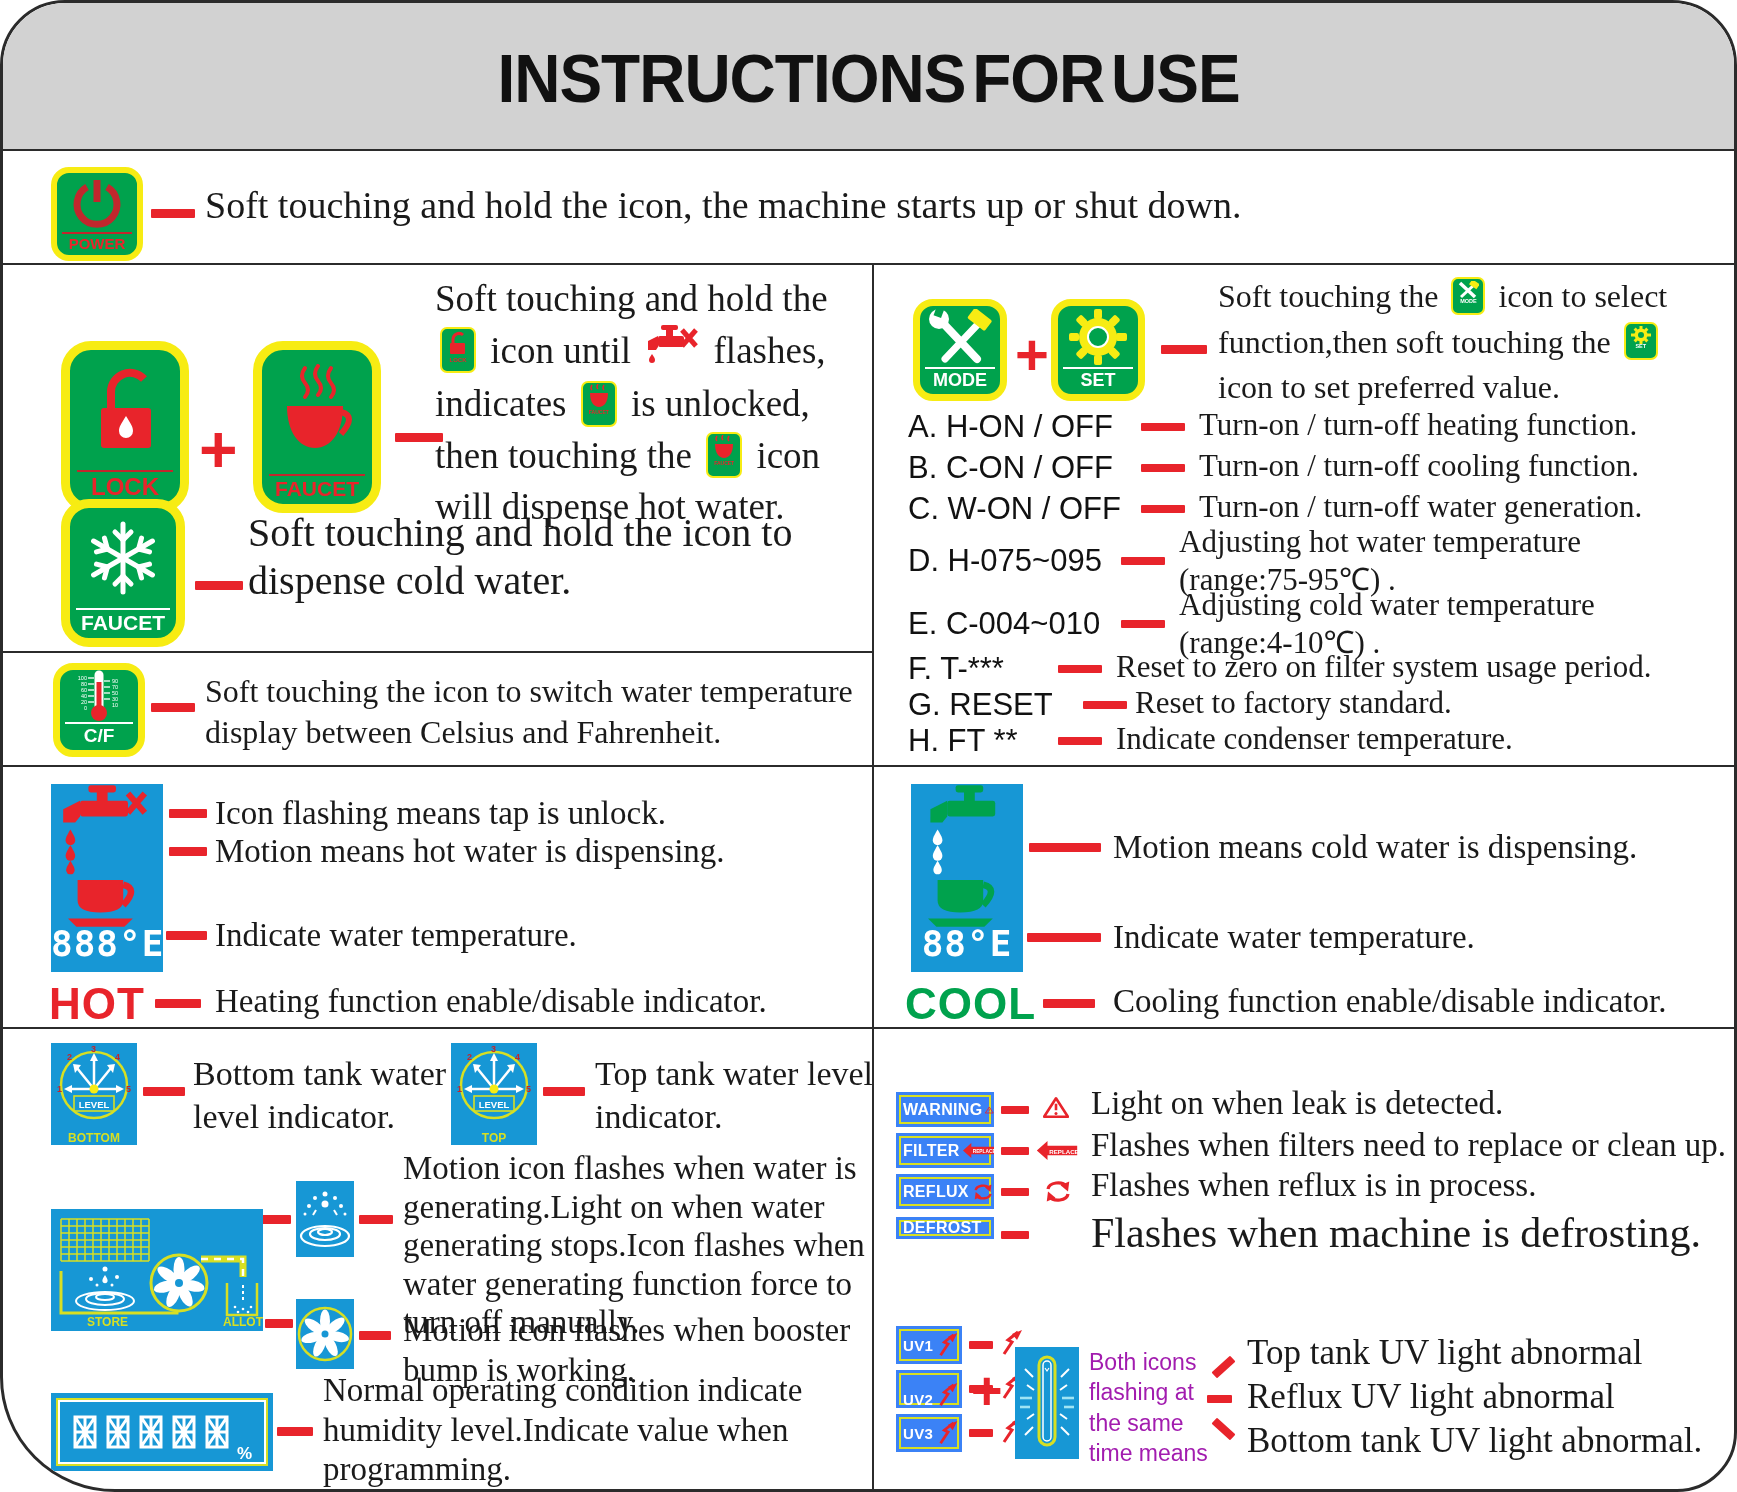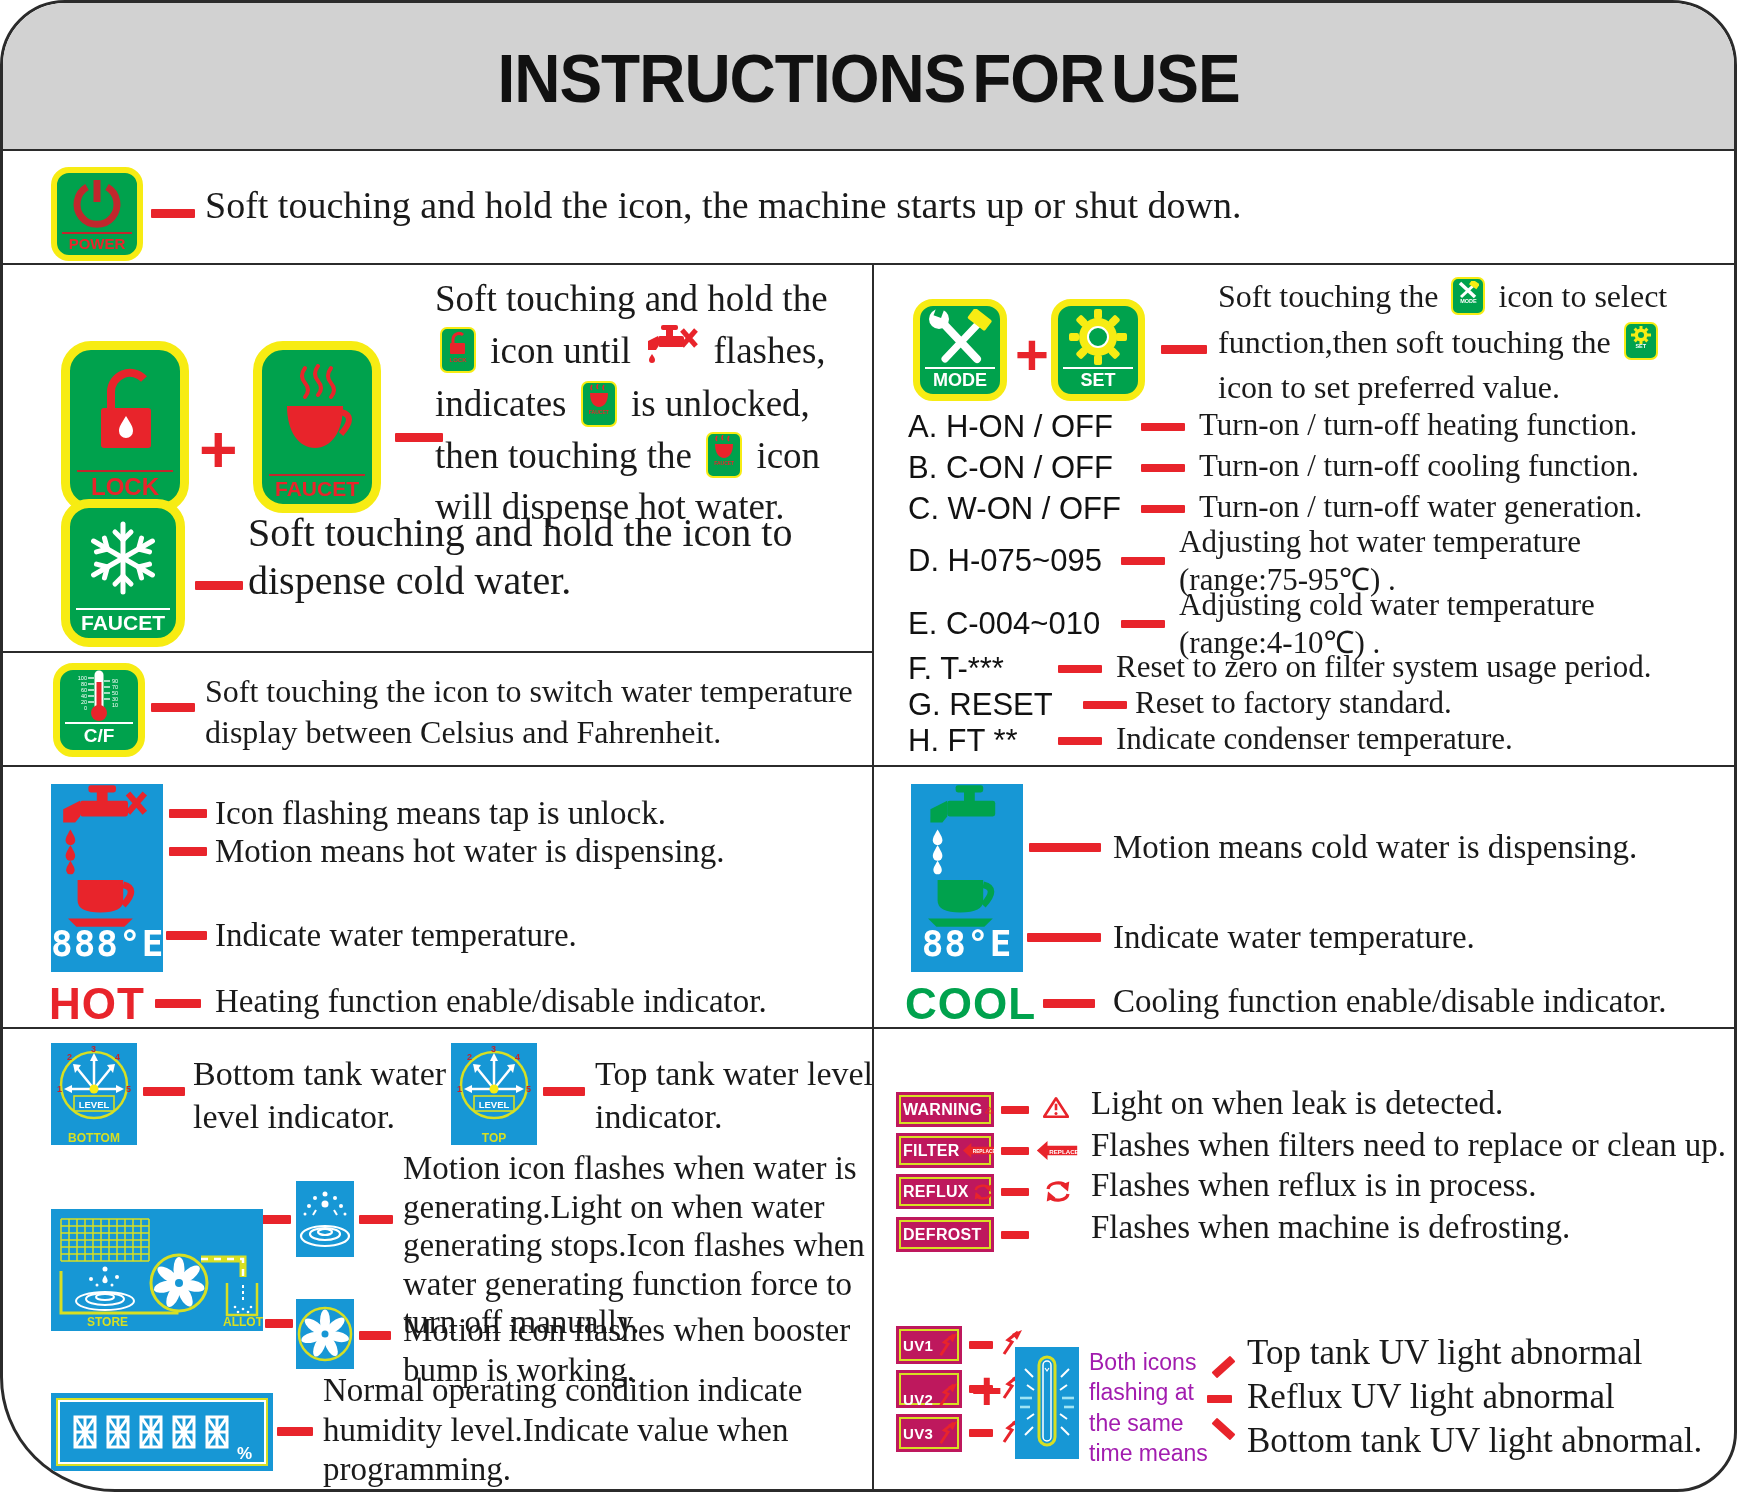--- a/index.html
+++ b/index.html
@@ -28,21 +28,21 @@
   .gicon .lbl.red{color:#E8242B;}
   
   .dash{position:absolute;height:9px;background:#E8242B;border-radius:1px;}
   .plus{position:absolute;color:#E8242B;font-family:"Liberation Sans",sans-serif;font-weight:bold;}
   
   .bluepanel{position:absolute;background:#1797D5;}
   .panel-display{position:absolute;left:0;right:0;bottom:8px;text-align:center;color:#fff;
                  font-family:"DejaVu Sans Mono",monospace;font-weight:bold;font-size:36px;letter-spacing:1px;}
   .hotlbl{position:absolute;font-family:"Liberation Sans",sans-serif;font-weight:bold;font-size:44px;letter-spacing:1px;}
   
-  .badge{position:absolute;background:#be185d;display:flex;align-items:center;gap:3px;
+  .badge{position:absolute;background:#3b82f6;display:flex;align-items:center;gap:3px;
          padding-left:7px;box-sizing:border-box;}
   .badge::before{content:"";position:absolute;inset:3px;border:2px solid #D7DF23;pointer-events:none;}
   .badge .blbl{color:#fff;font-family:"Liberation Sans",sans-serif;font-weight:bold;font-size:16px;
                letter-spacing:.3px;position:relative;z-index:1;}
   
   .mini{display:inline-flex;flex-direction:column;align-items:center;vertical-align:middle;
         background:#00A24D;border:2.5px solid #F7EC13;border-radius:7px;margin:0 5px;box-sizing:border-box;}
   .mini .mlbl{font-family:"Liberation Sans",sans-serif;font-weight:bold;line-height:1;padding-bottom:2px;}
   .flowline{display:block;}
   .flowline .t{vertical-align:middle;}
@@ -643,25 +643,25 @@
     </div>
     <div class="dash" style="left:998px;top:1185px;width:28px;height:8px;"></div>
     <svg class="abs" style="left:1040px;top:1177px;" width="30" height="23" viewBox="0 0 24 18">
       <path d="M4 7 A8 5.5 0 0 1 19 5" fill="none" stroke="#E8242B" stroke-width="2.6"></path>
       <polygon points="21,1 14,4 20,9" fill="#E8242B"></polygon>
       <path d="M20 11 A8 5.5 0 0 1 5 13" fill="none" stroke="#E8242B" stroke-width="2.6"></path>
       <polygon points="3,17 10,14 4,9" fill="#E8242B"></polygon>
     </svg>
     <div class="abs serif" style="left:1088px;top:1164px;font-size:33px;">Flashes when reflux is in process.</div>
 
-    <div class="badge" style="left:893px;top:1214px;width:98px;height:35px;">
+    <div class="badge" style="left:893px;top:1214px;width:98px;height:22px;">
       <span class="blbl">DEFROST</span>
     </div>
     <div class="dash" style="left:998px;top:1228px;width:28px;height:8px;"></div>
-    <div class="abs serif" style="left:1088px;top:1206px;font-size:33px;">Flashes when machine is defrosting.</div>
+    <div class="abs serif" style="left:1088px;top:1206px;font-size:42px;">Flashes when machine is defrosting.</div>
   </div>
 
   <div>
 
     <div class="badge" style="left:893px;top:1323px;width:66px;height:38px;">
       <span class="blbl" style="font-size:15px;">UV1</span>
       <svg width="26" height="26" viewBox="0 0 24 28" style="position:relative;z-index:1;">
         <path d="M3 25 L11 13 L7 11 L17 3" fill="none" stroke="#E8242B" stroke-width="3"></path>
         <polygon points="21,1 11,5 16,11" fill="#E8242B"></polygon>
       </svg>

